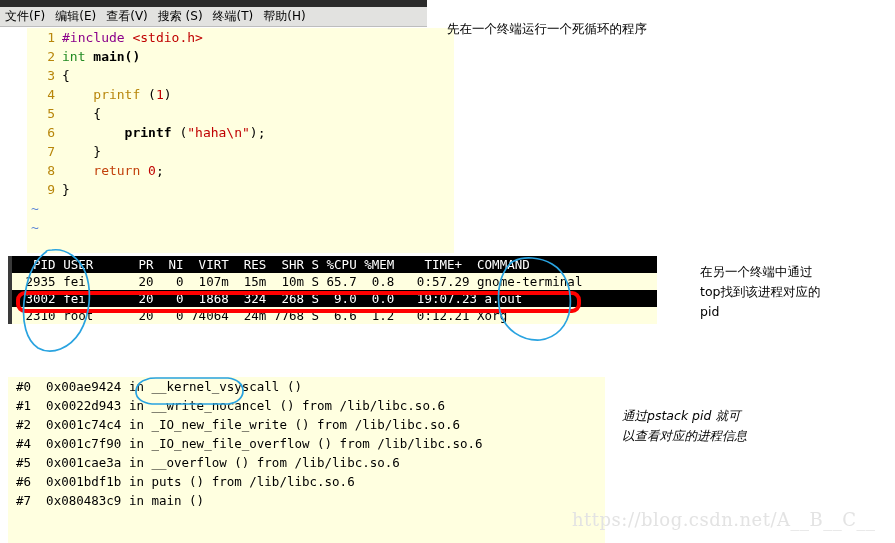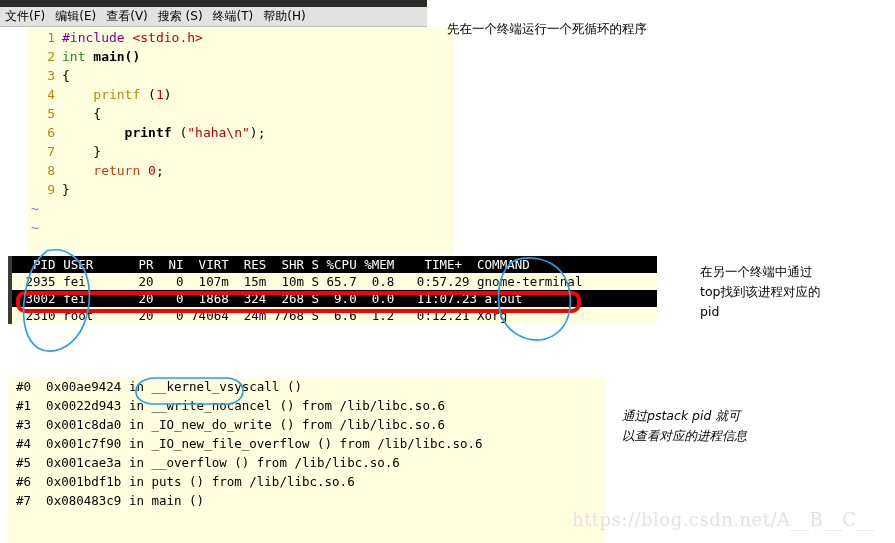--- a/index.html
+++ b/index.html
@@ -228,30 +228,30 @@
     <div class="code-line"><span class="lnum">9</span><span class="k-plain">}</span></div>
 
     <div class="tilde">~</div>
     <div class="tilde">~</div>
   </div>
 </div>
 
 <div id="top-terminal">
   <div class="top-row header">  PID USER      PR  NI  VIRT  RES  SHR S %CPU %MEM    TIME+  COMMAND</div>
   <div class="top-row normal"> 2935 fei       20   0  107m  15m  10m S 65.7  0.8   0:57.29 gnome-terminal</div>
-  <div class="top-row highlight"> 3002 fei       20   0  1868  324  268 S  9.0  0.0   11:07.23 a.out</div>
+  <div class="top-row highlight"> 3002 fei       20   0  1868  324  268 S  9.0  0.0   19:07.23 a.out</div>
   <div class="top-row normal"> 2310 root      20   0 74064  24m 7768 S  6.6  1.2   0:12.21 Xorg</div>
 </div>
 
 <div id="red-box"></div>
 
 <div id="pstack-terminal">
   <div class="ps-row">#0  0x00ae9424 in __kernel_vsyscall ()</div>
   <div class="ps-row">#1  0x0022d943 in __write_nocancel () from /lib/libc.so.6</div>
-  <div class="ps-row">#3  0x001c8da0 in _IO_new_do_write () from /lib/libc.so.6</div>
+  <div class="ps-row">#2  0x001c74c4 in _IO_new_file_write () from /lib/libc.so.6</div>
   <div class="ps-row">#4  0x001c7f90 in _IO_new_file_overflow () from /lib/libc.so.6</div>
   <div class="ps-row">#5  0x001cae3a in __overflow () from /lib/libc.so.6</div>
   <div class="ps-row">#6  0x001bdf1b in puts () from /lib/libc.so.6</div>
   <div class="ps-row">#7  0x080483c9 in main ()</div>
 
 </div>
 
 <svg id="ink-layer" viewBox="0 0 895 543" xmlns="http://www.w3.org/2000/svg">
 
   <path d="M 46 252 C 32 262 26 282 24 302 C 22 322 26 340 38 348 C 52 356 70 348 80 332 C 90 315 92 292 86 274 C 80 258 66 248 52 250 C 48 250 46 251 46 252 Z" fill="none" stroke="#29a3e0" stroke-width="1.7" stroke-linecap="round"></path>

